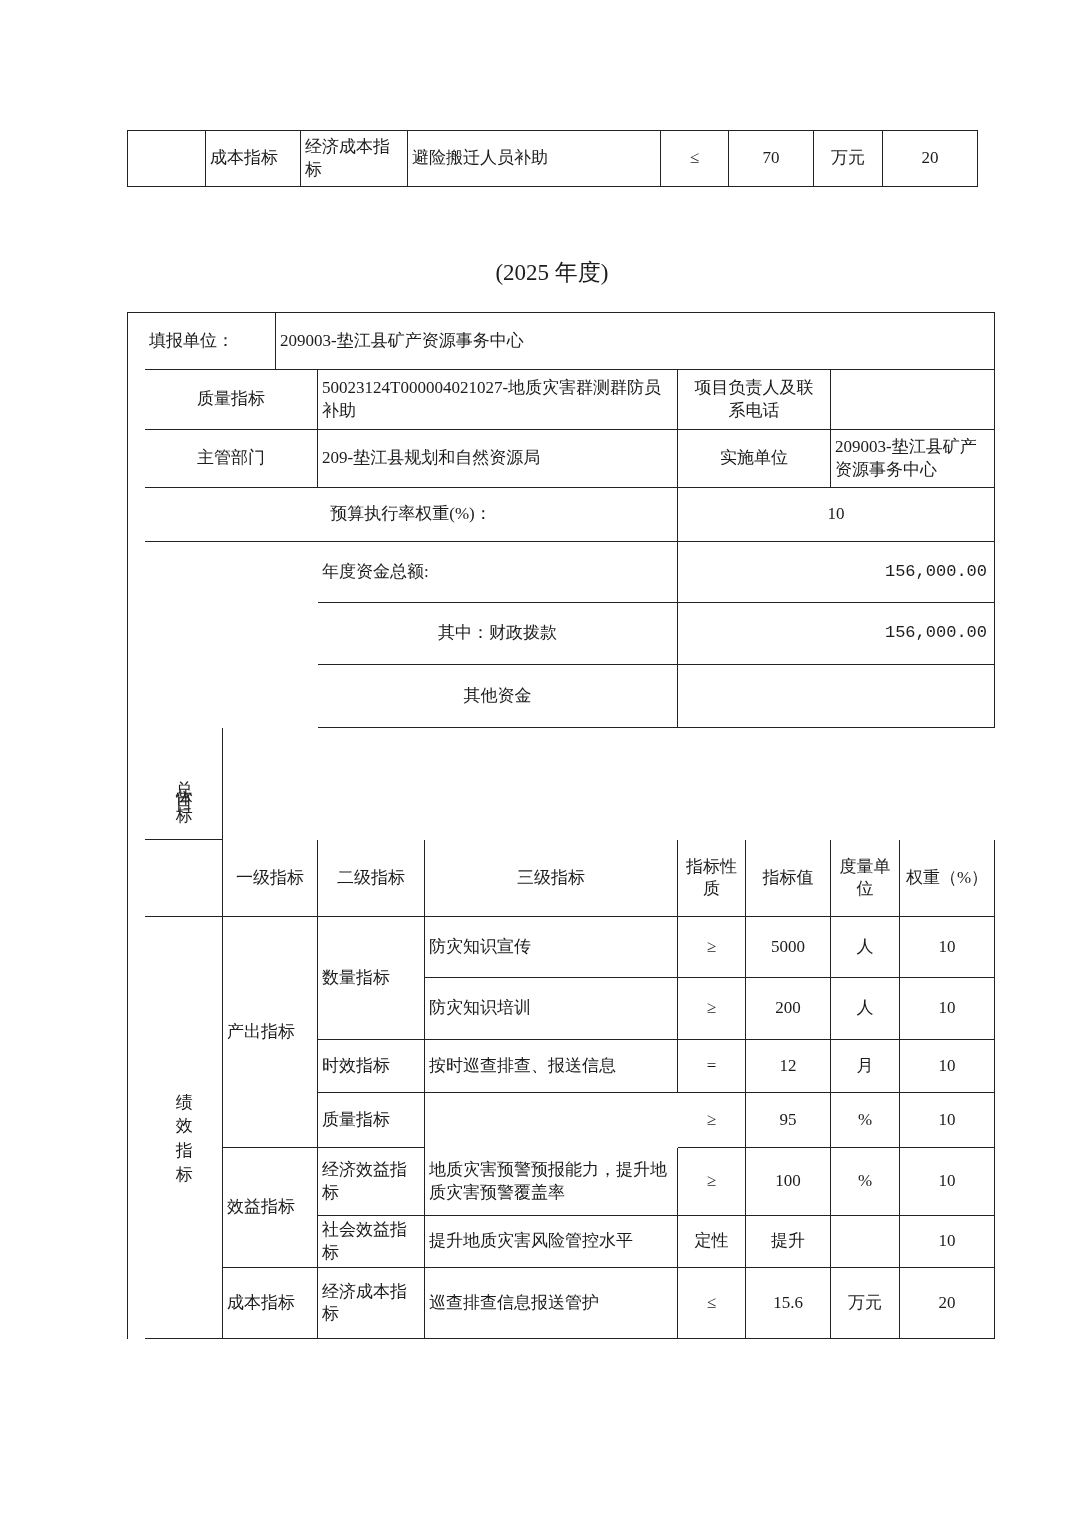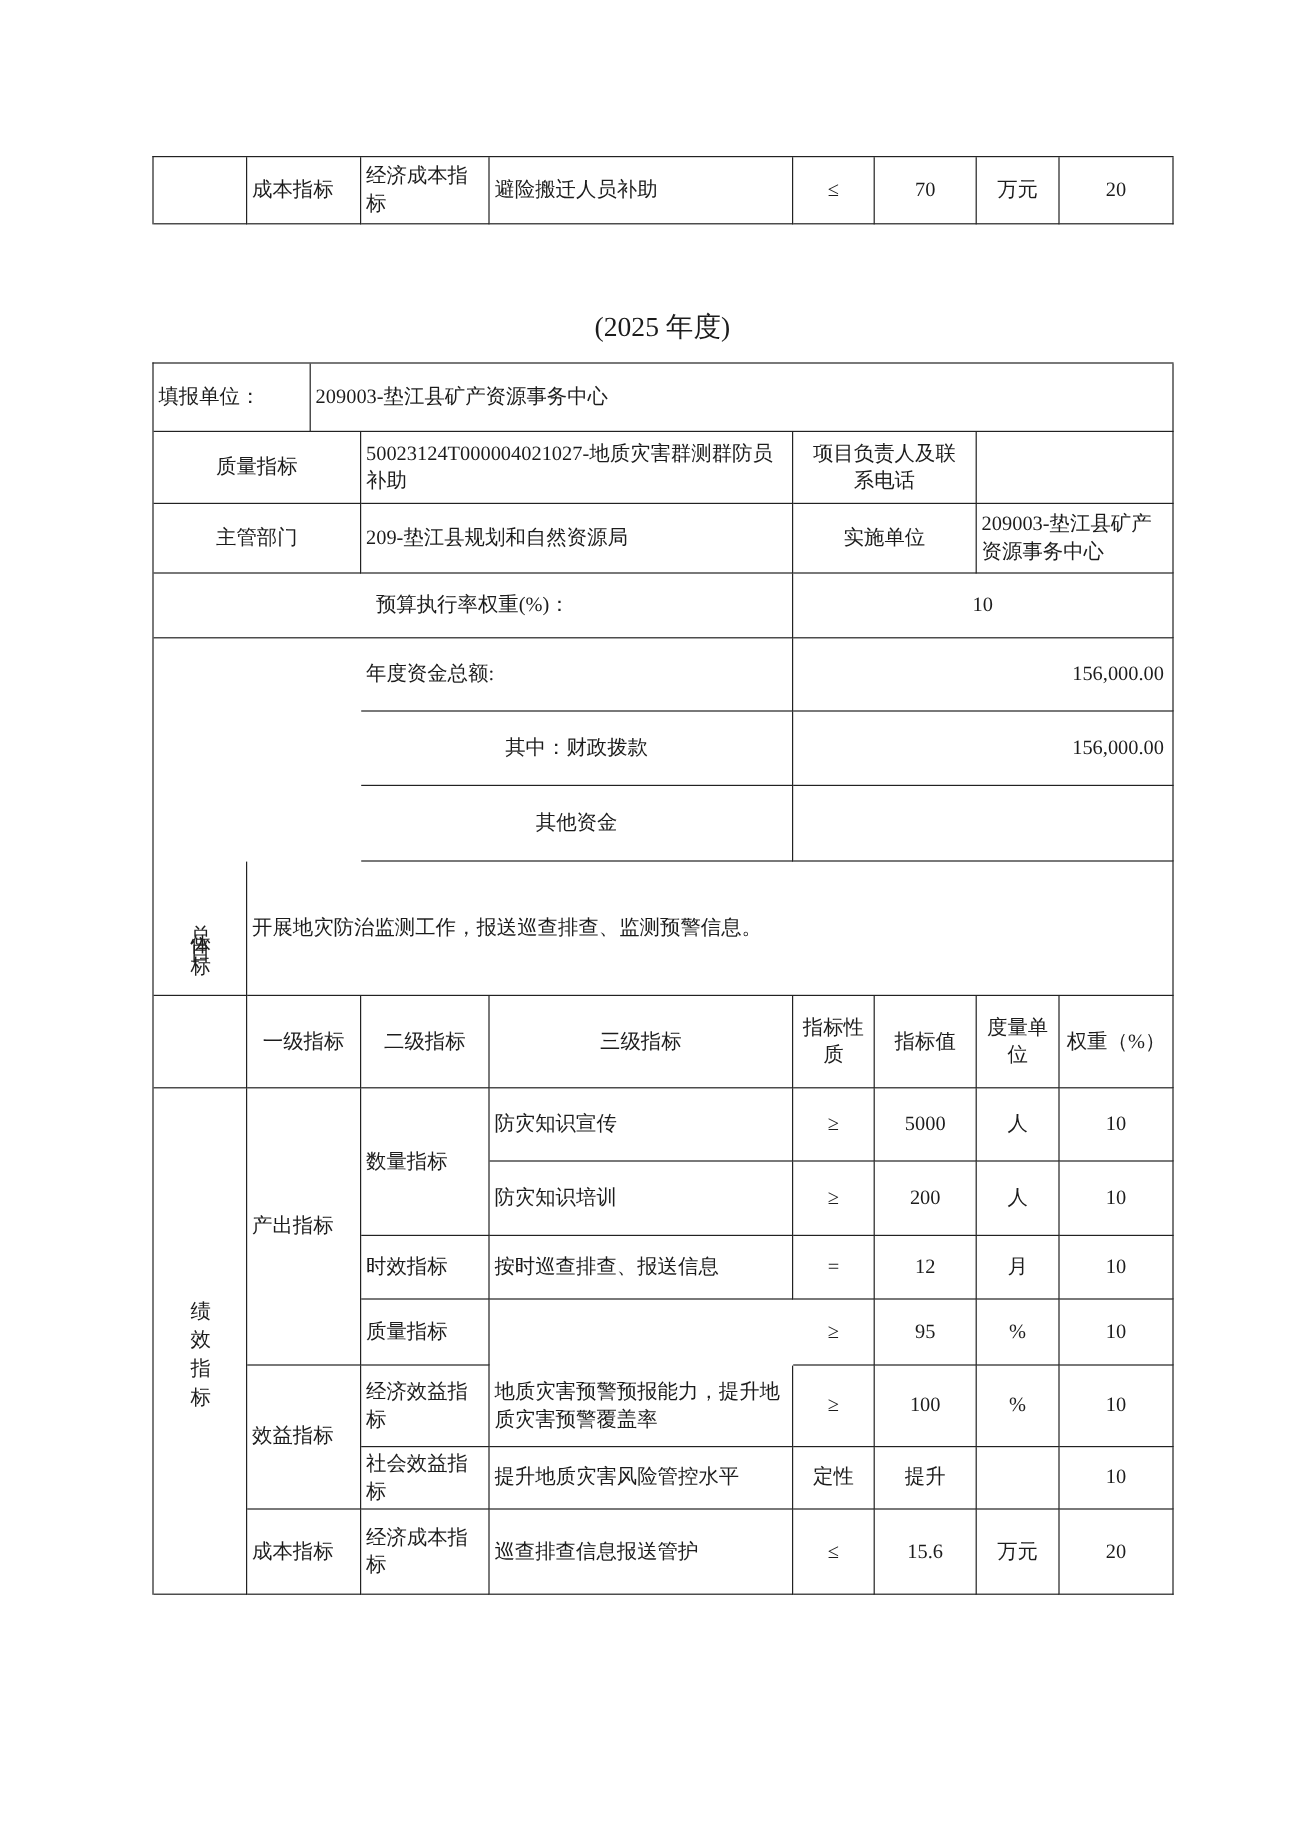--- a/index.html
+++ b/index.html
@@ -24,21 +24,21 @@
     border-right:1.5px solid #222;
     border-bottom:1.5px solid #222;
     box-sizing:border-box;
     display:flex;
     align-items:center;
     justify-content:flex-start;
     padding:2px 4px;
     overflow:hidden;
   }
   .ctr{justify-content:center;text-align:center;}
-  .rgt{justify-content:flex-end;text-align:right;padding-right:7px;}
+  .rgt{justify-content:flex-end;text-align:right;padding-right:7px;font-family:Liberation Mono, monospace;}
   .brk{word-break:break-all;}
   .vert{
     writing-mode:vertical-rl;
     text-orientation:upright;
     justify-content:center;
     align-items:center;
     text-align:center;
     padding:0;
   }
   .vert-goal{letter-spacing:9px;}
@@ -47,23 +47,24 @@
     grid-template-columns:78px 95px 107px 253px 68px 85px 69px 95px;
     grid-template-rows:56px;}
   #doc-title{
     position:absolute;left:127px;top:201px;width:850px;
     font-size:24px;text-align:center;letter-spacing:1px;
   }
   #doc-subtitle{
     position:absolute;left:127px;top:257px;width:850px;
     font-size:23px;text-align:center;
   }
-  #main-table{left:127px;top:302px;
+  #main-table{left:127px;top:312px;
     grid-template-columns:78px 53px 42px 107px 253px 68px 85px 69px 95px;
     grid-template-rows:57px 60px 58px 54px 61px 62px 63px 112px 77px 61px 62px 53px 55px 68px 52px 71px;
+    padding-left:17px;
   }
   .pad-wrap{padding:2px 14px;}
 </style>
 </head>
 <body>
 
 <div id="page">
 
   <div class="grid" id="top-table">
     <div class="c" style="grid-area:1/1/2/2"></div>
@@ -97,21 +98,20 @@
     <div class="c ctr" style="grid-area:4/6/5/10">10</div>
 
     <div class="c" style="grid-area:5/4/6/6">年度资金总额:</div>
     <div class="c rgt" style="grid-area:5/6/6/10">156,000.00</div>
     <div class="c ctr" style="grid-area:6/4/7/6">其中：财政拨款</div>
     <div class="c rgt" style="grid-area:6/6/7/10">156,000.00</div>
     <div class="c ctr" style="grid-area:7/4/8/6">其他资金</div>
     <div class="c" style="grid-area:7/6/8/10"></div>
 
     <div class="c vert vert-goal" style="grid-area:8/1/9/2">总体目标</div>
-    <div class="c" style="grid-area:8/2/9/10">开展地灾防治监测工作，报送巡查排查、监测预警信息。</div>
 
     <div class="c" style="grid-area:9/1/10/2"></div>
     <div class="c ctr" style="grid-area:9/2/10/4">一级指标</div>
     <div class="c ctr" style="grid-area:9/4/10/5">二级指标</div>
     <div class="c ctr" style="grid-area:9/5/10/6">三级指标</div>
     <div class="c ctr" style="grid-area:9/6/10/7">指标性质</div>
     <div class="c ctr" style="grid-area:9/7/10/8">指标值</div>
     <div class="c ctr" style="grid-area:9/8/10/9">度量单位</div>
     <div class="c ctr" style="grid-area:9/9/10/10">权重（%）</div>
 

